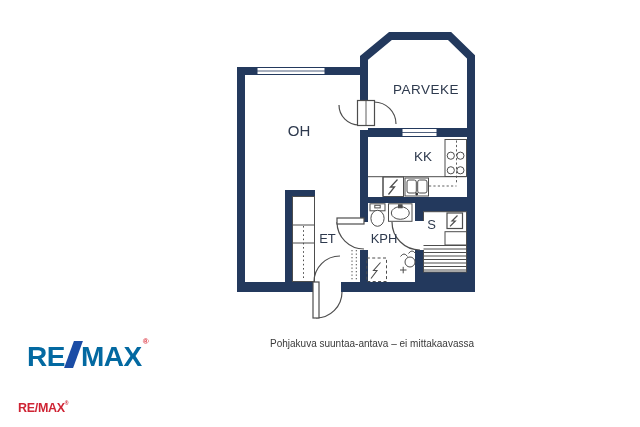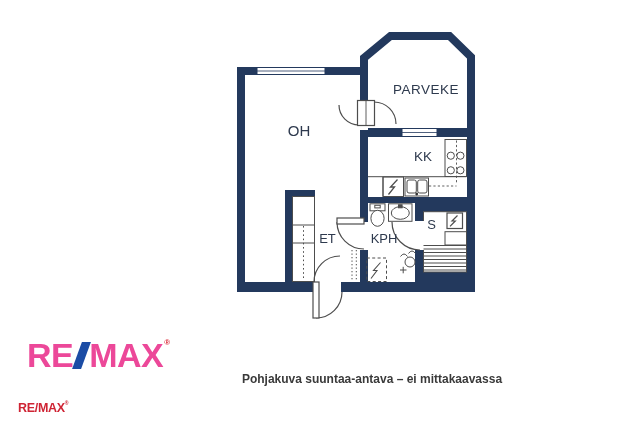--- a/index.html
+++ b/index.html
@@ -2,26 +2,26 @@
 <html><head>
 <meta charset="utf-8">
 <style>
   html,body{margin:0;padding:0;background:#fff;}
   .stage{position:relative;width:640px;height:427px;background:#ffffff;overflow:hidden;
          font-family:"Liberation Sans", sans-serif;}
   .plan-svg{position:absolute;left:0;top:0;}
   .room-label{fill:#2e3a4e;font-family:"Liberation Sans", sans-serif;}
   
   .brand{position:absolute;left:27px;top:338px;white-space:nowrap;line-height:1;}
-  .brand .word{color:#ec4899;font-size:34px;font-weight:bold;letter-spacing:-0.5px;}
+  .brand .word{color:#0369a1;font-size:28px;font-weight:bold;letter-spacing:-0.5px;}
   .brand .slash{display:inline-block;width:9px;height:27px;background:#1b4ca5;
                 transform:skewX(-20deg);margin:0 3px 0 4px;vertical-align:-2px;}
   .brand .reg{color:#da2c39;font-size:8px;font-weight:bold;vertical-align:22px;margin-left:1px;}
-  .disclaimer{position:absolute;top:372px;left:372px;transform:translateX(-50%);
-              font-size:12px;color:#3a3a3a;white-space:nowrap;font-weight:bold;}
+  .disclaimer{position:absolute;top:338px;left:372px;transform:translateX(-50%);
+              font-size:10px;color:#3a3a3a;white-space:nowrap;}
   .brand-small{position:absolute;left:18px;top:401px;color:#cf2434;font-weight:bold;
                font-size:12.5px;letter-spacing:-0.3px;white-space:nowrap;line-height:1;}
   .brand-small .reg{font-size:5px;vertical-align:7px;}
 </style>
 </head>
 <body>
 
 <div class="stage">
 
   <svg class="plan-svg" width="640" height="427" viewBox="0 0 640 427">

